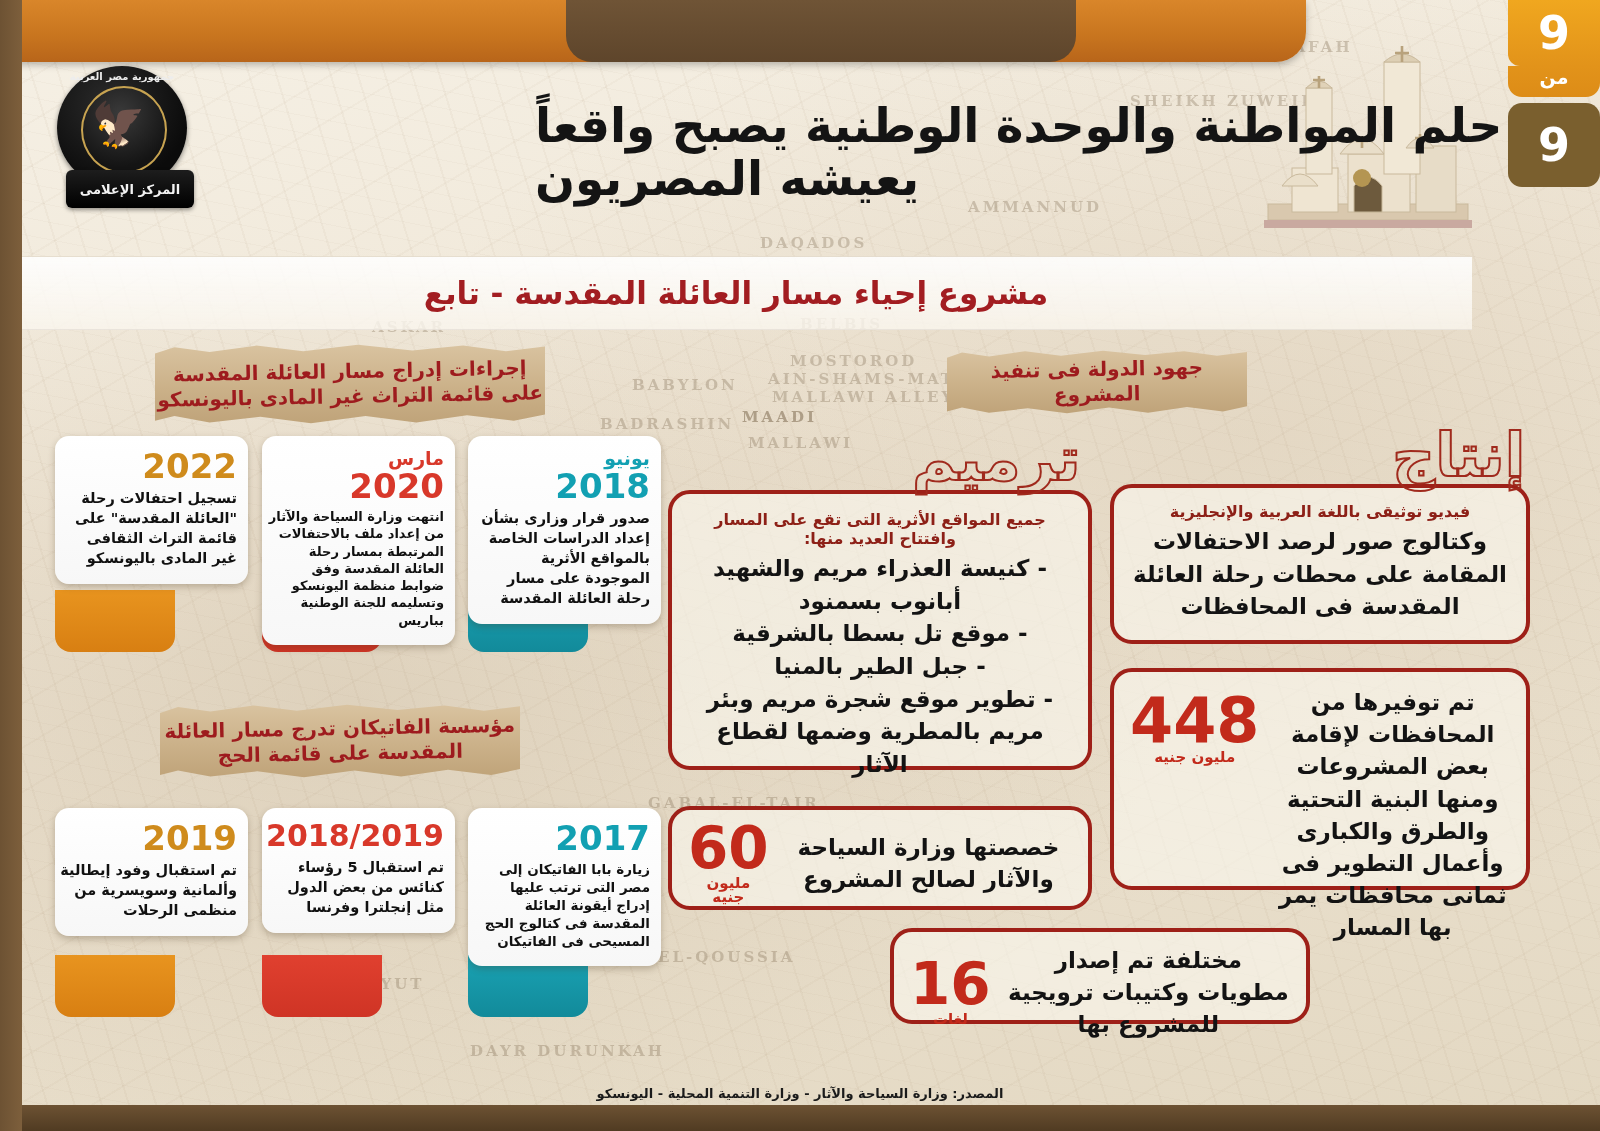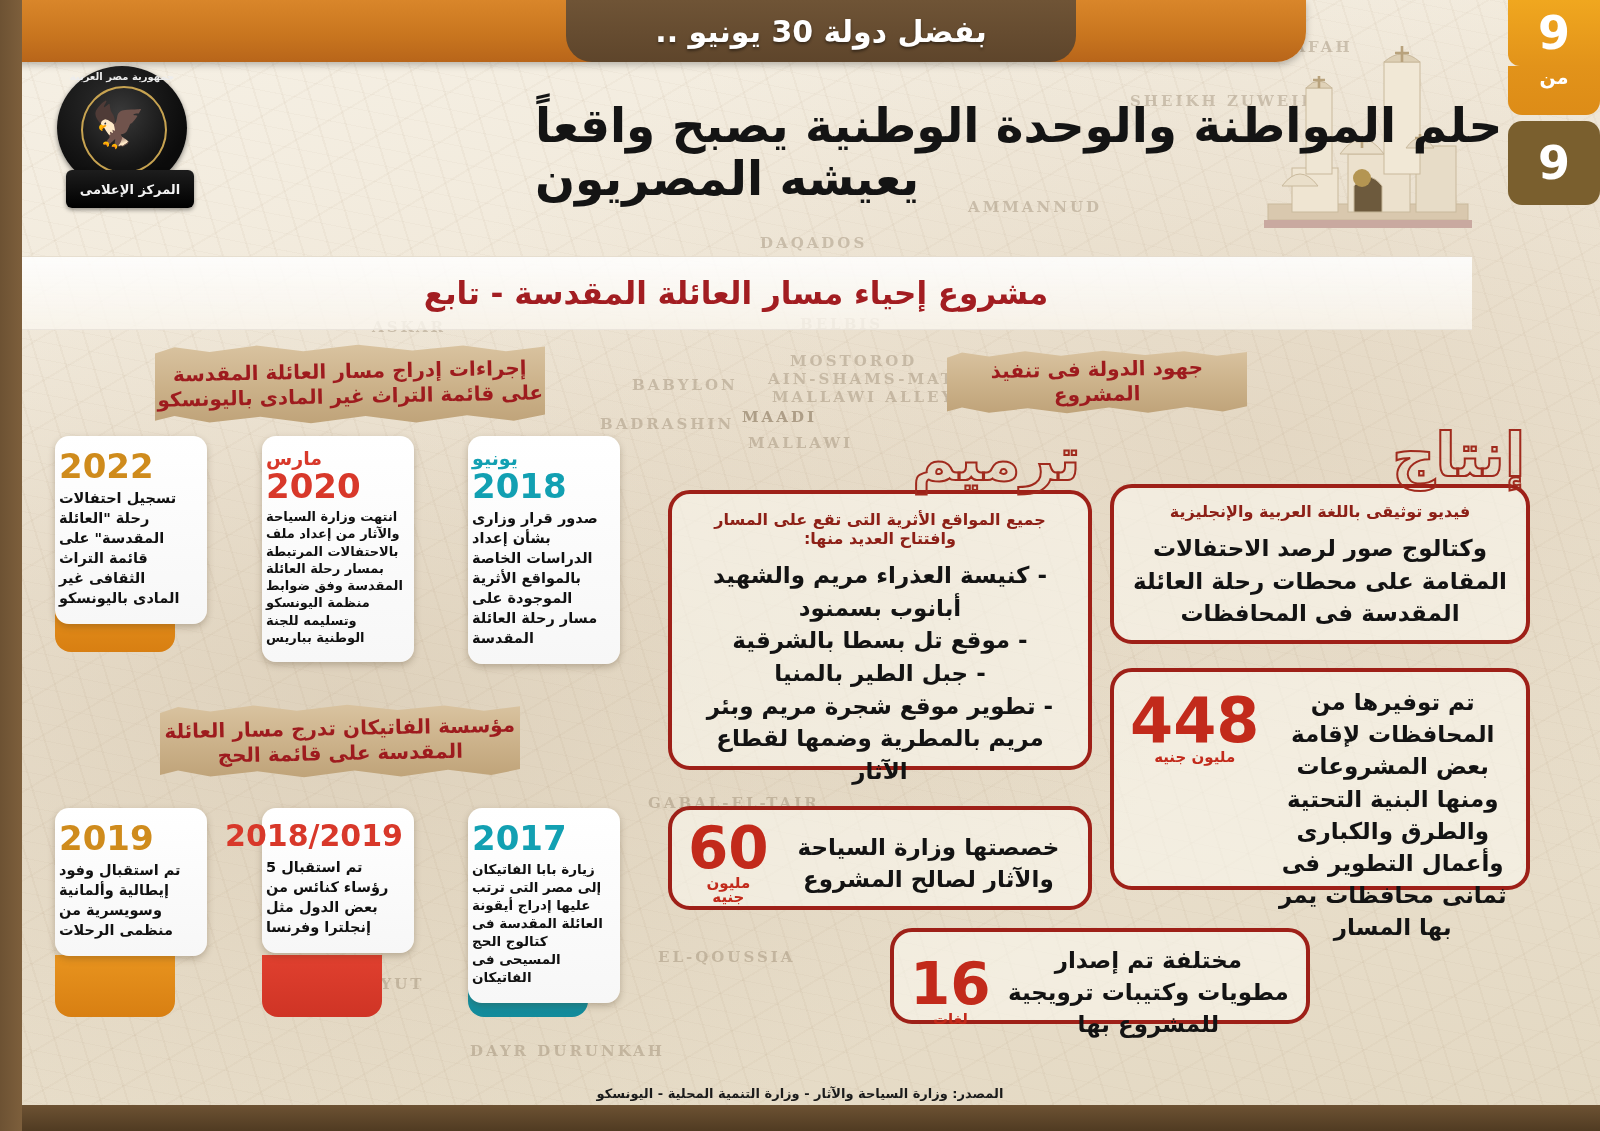--- a/index.html
+++ b/index.html
@@ -61,21 +61,21 @@
     width:92px;height:88px;display:flex;align-items:center;justify-content:center;
     color:#fff;font-size:46px;font-weight:bold;font-family:"DejaVu Sans",sans-serif;
   }
   #pnum-top{
     background:linear-gradient(180deg,#f0a71f 0%,#e2931a 100%);
     height:66px;border-bottom-left-radius:12px;position:relative;
   }
   #pmid{
     background:linear-gradient(180deg,#e2931a,#dd8c17);
     color:#fff;font-size:19px;font-weight:bold;text-align:center;
-    padding-bottom:27px;border-bottom-left-radius:14px;border-bottom-right-radius:14px;
+    padding-bottom:9px;border-bottom-left-radius:14px;border-bottom-right-radius:14px;
   }
   #pnum-bot{
     margin-top:6px;background:#7a5f2e;border-radius:14px;height:84px;
   }
 
   
   #emblem{
     position:absolute;left:48px;top:66px;width:148px;height:148px;z-index:10;
   }
   .em-oval{
@@ -142,26 +142,26 @@
                       100% 88%,92% 96%,80% 89%,67% 98%,54% 90%,40% 99%,27% 91%,14% 98%,5% 90%,0% 96%);
   }
   .torn .tilt{transform:rotate(-1.1deg);line-height:1.25;}
 
   #banner1{left:155px;top:344px;width:390px;height:80px;font-size:20px;}
   #banner2{left:160px;top:704px;width:360px;height:74px;font-size:20px;}
   #banner3{left:947px;top:350px;width:300px;height:64px;font-size:20px;}
 
   
   .tcard{
-    position:absolute;width:152px;z-index:5;
+    position:absolute;width:193px;z-index:5;
     background:linear-gradient(180deg,#ffffff 0%,#f7f7f7 100%);
     border-radius:14px;
     box-shadow:0 3px 7px rgba(70,50,25,.28);
     padding:13px 11px 16px 4px;box-sizing:border-box;
-    text-align:left;direction:rtl;
+    text-align:right;direction:rtl;
   }
   .tcard .yr{font-size:34px;font-weight:bold;line-height:1.0;margin-bottom:5px;}
   .tcard .mo{font-size:19px;font-weight:bold;line-height:1.05;}
   .tcard .yr-sm{font-size:30px;font-weight:bold;line-height:1.02;margin-bottom:5px;}
   .tcard .bd{font-size:14.5px;font-weight:bold;color:#111;line-height:1.38;}
   .tail{
     position:absolute;z-index:4;width:120px;height:62px;
     border-bottom-left-radius:16px;border-bottom-right-radius:16px;
   }
   .tail.orange{background:linear-gradient(180deg,#e8941f,#d87f12);}
@@ -176,21 +176,21 @@
     background:rgba(252,249,242,.58);
     box-sizing:border-box;direction:rtl;
   }
   .obox .inner{padding:16px 20px;}
   .sect-word{
     position:absolute;z-index:6;color:#a02a1d;font-weight:bold;
     font-size:60px;letter-spacing:2px;
     -webkit-text-stroke:2px #a02a1d;color:transparent;
     font-family:"DejaVu Sans","Liberation Sans",sans-serif;
   }
-  .lead{font-size:16px;font-weight:bold;color:#8d2017;text-align:center;margin-bottom:11px;}
+  .lead{font-size:16px;font-weight:bold;color:#8d2017;text-align:center;margin-bottom:4px;}
   .blist{font-size:23px;font-weight:bold;color:#131313;line-height:1.42;text-align:center;}
   .btext{font-size:23px;font-weight:bold;color:#131313;line-height:1.42;text-align:center;}
 
   
   .statrow{display:flex;align-items:center;justify-content:center;gap:16px;direction:rtl;}
   .bignum{color:#c22a1b;font-weight:bold;line-height:.92;text-align:center;}
   .bignum .n{font-size:58px;display:block;}
   .bignum .u{font-size:15px;display:block;color:#c22a1b;margin-top:2px;}
   .statbody{font-size:23px;font-weight:bold;color:#131313;line-height:1.4;text-align:center;}
 
@@ -231,21 +231,20 @@
       <div class="mapword" style="left: 648px; top: 794px;">GABAL-EL-TAIR</div>
       <div class="mapword" style="left: 186px; top: 712px;">HNASSAT</div>
       <div class="mapword" style="left: 208px; top: 742px;">MALLAWI</div>
       <div class="mapword" style="left: 658px; top: 948px;">EL-QOUSSIA</div>
       <div class="mapword" style="left: 470px; top: 1042px;">DAYR DURUNKAH</div>
       <div class="mapword" style="left: 352px; top: 975px;">ASYUT</div>
     </div>
 
   <div id="topbar"></div>
   <div id="kickerband"></div>
-  <div id="kickertext">بفضل دولة 30 يونيو ..</div>
 
   <div id="pagecount">
     <div class="pnum" id="pnum-top">9</div>
     <div id="pmid">من</div>
     <div class="pnum" id="pnum-bot">9</div>
   </div>
 
   <div id="emblem">
     <div class="em-oval"></div>
     <div class="em-arc">

